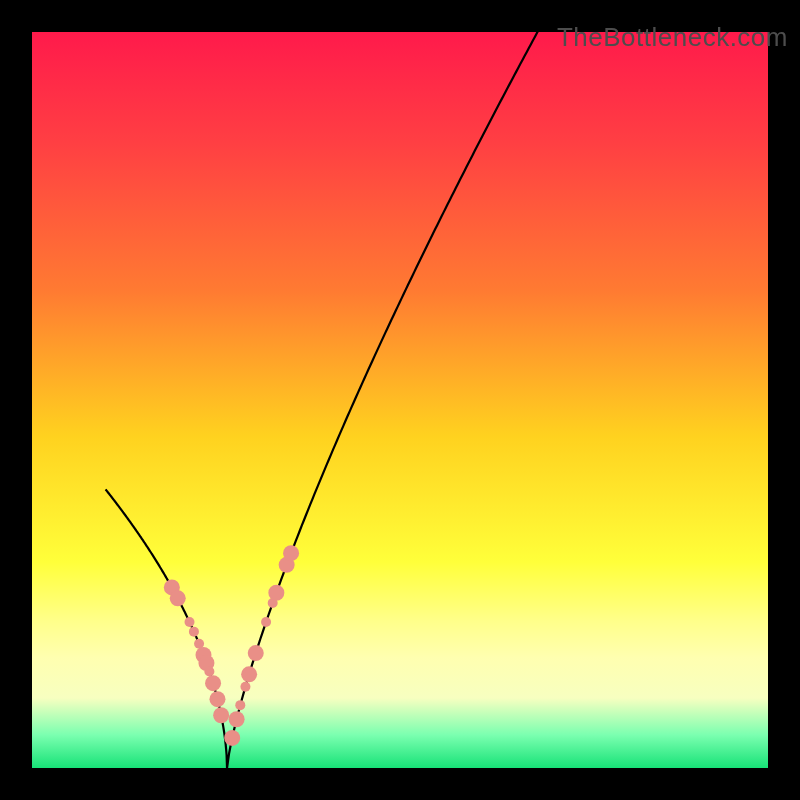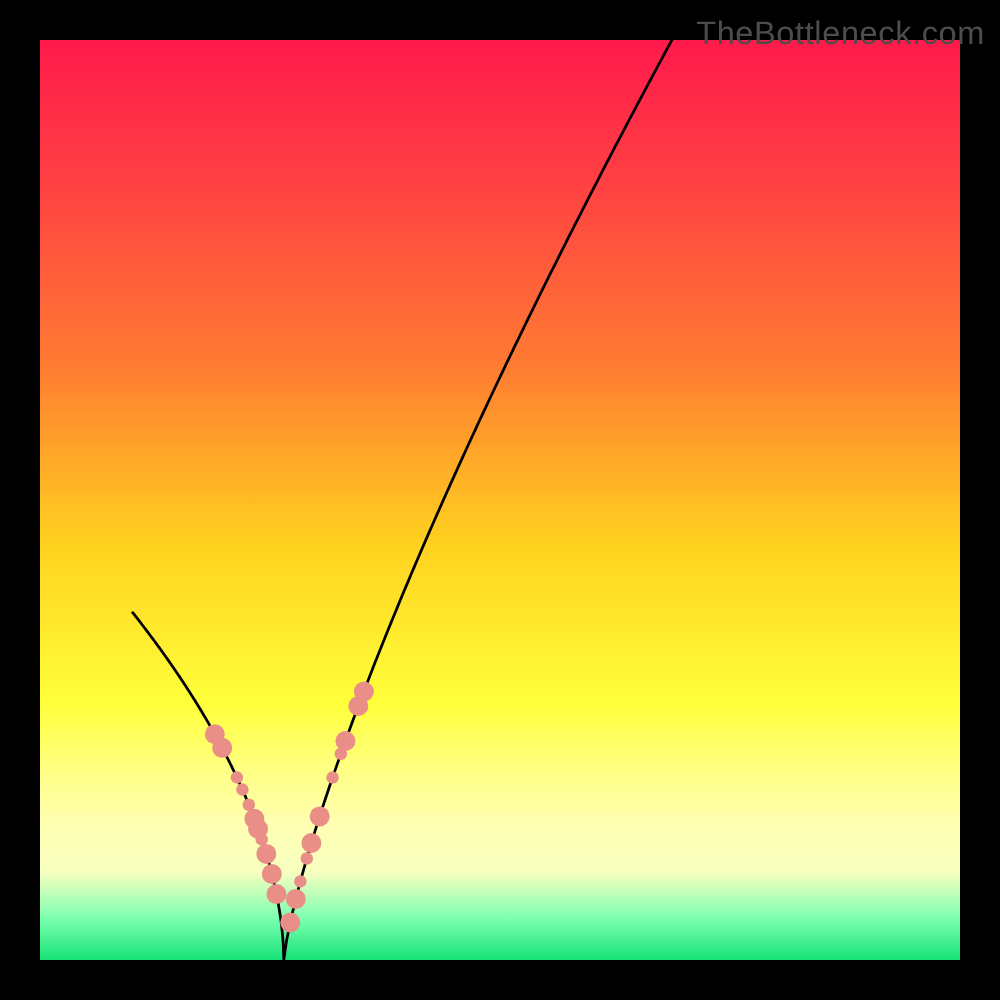--- a/index.html
+++ b/index.html
@@ -1,18 +1,18 @@
 <!DOCTYPE html>
 <html><head>
 <meta charset="utf-8">
 <style>
   html,body{margin:0;padding:0;width:800px;height:800px;overflow:hidden;background:#000;font-family:Arial,Helvetica,sans-serif}
   .frame{position:absolute;left:0;top:0;width:800px;height:800px;background:#000}
   .plot{position:absolute;left:32px;top:32px;width:736px;height:736px;overflow:hidden}
-  .watermark{position:absolute;right:12px;top:11px;color:#4d4d4d;font-size:26px;font-weight:400;letter-spacing:.5px}
+  .watermark{position:absolute;right:12px;top:22px;color:#4d4d4d;font-size:26px;font-weight:400;letter-spacing:.5px}
   svg{display:block}
 </style>
 </head>
 <body>
 <div class="frame">
   <div class="plot">
     <svg id="svg" width="736" height="736" viewBox="0 0 736 736">
         <defs>
           <linearGradient id="bg" x1="0" y1="0" x2="0" y2="1">
             <stop offset="0%" stop-color="#ff1a4b"></stop>

